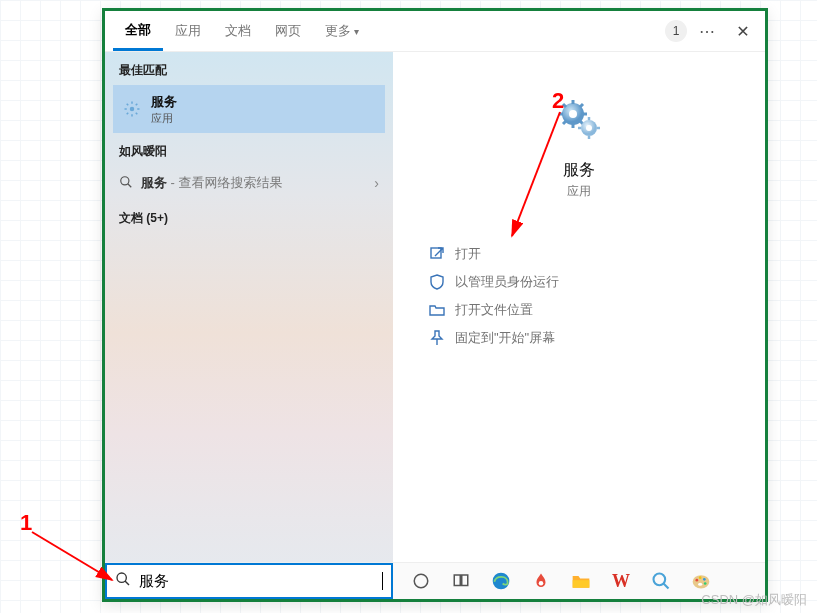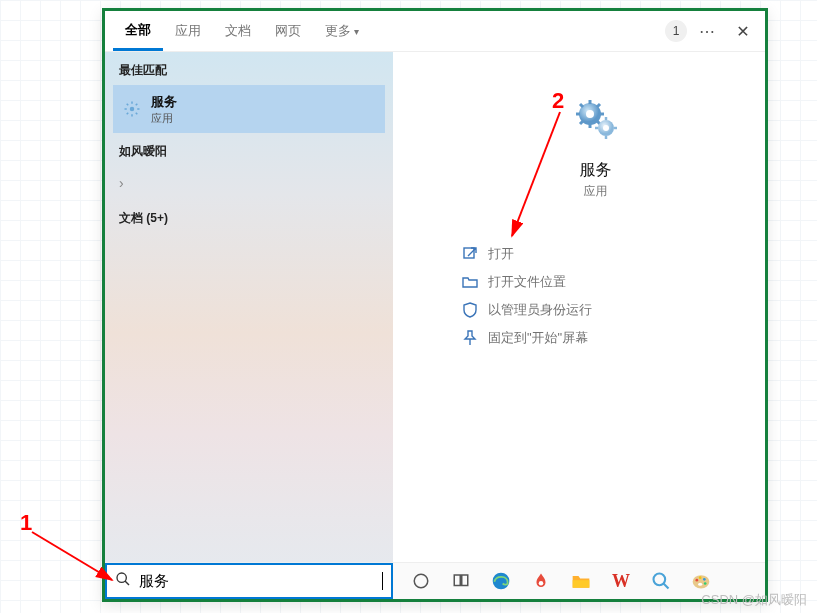--- a/index.html
+++ b/index.html
@@ -70,21 +70,20 @@
     font-size: 16px; color: #444; width: 32px; height: 32px;
     display:flex; align-items:center; justify-content:center; cursor:pointer;
   }
 
   
   .body {
     flex: 1;
     display: flex;
     min-height: 0;
     border-top: 1px solid #eee;
-    gap: 33px;
   }
 
   
   .left {
     width: 288px;
     position: relative;
     background: linear-gradient(180deg, #d1e6f1 0%, #e4e6ea 28%, #efe1d8 55%, #eee3e5 75%, #e6e9ee 100%);
     display: flex;
     flex-direction: column;
   }
@@ -270,20 +269,31 @@
             </svg>
         </span>
         <div class="bm-text">
           <div class="title">服务</div>
           <div class="sub">应用</div>
         </div>
       </div>
 
       <div class="section-label">如风暧阳</div>
       <div class="web-row">
+        <div class="l">
+          <span>
+            <svg width="14" height="14" viewBox="0 0 24 24" fill="none" stroke="#555" stroke-width="2">
+                <circle cx="10" cy="10" r="7"></circle>
+                <line x1="21" y1="21" x2="15" y2="15"></line>
+              </svg>
+          </span>
+          <span>
+            <b>服务</b><span class="gray"> - 查看网络搜索结果</span>
+          </span>
+        </div>
         <span class="chev-right">›</span>
       </div>
 
       <div class="section-label">文档 (5+)</div>
     </div>
 
     <div class="right">
       <div class="big-gear">
         <svg viewBox="0 0 48 48">
           <defs>
@@ -331,32 +341,32 @@
               <svg viewBox="0 0 16 16" fill="none" stroke="#3a74b8" stroke-width="1.4">
                 <rect x="2" y="2" width="10" height="10"></rect>
                 <path d="M6 10 L14 2 M9 2 h5 v5"></path>
               </svg>
             </span>
           <span>打开</span>
         </div>
         <div class="action">
           <span class="ico">
               <svg viewBox="0 0 16 16" fill="none" stroke="#3a74b8" stroke-width="1.4">
+                <path d="M8 1 L14 3 v5 c0 4 -3 6 -6 7 c-3 -1 -6 -3 -6 -7 V3 z"></path>
+              </svg>
+            </span>
+          <span>以管理员身份运行</span>
+        </div>
+        <div class="action">
+          <span class="ico">
+              <svg viewBox="0 0 16 16" fill="none" stroke="#3a74b8" stroke-width="1.4">
                 <path d="M1 4 h5 l1 2 h8 v7 H1 z"></path>
               </svg>
             </span>
           <span>打开文件位置</span>
-        </div>
-        <div class="action">
-          <span class="ico">
-              <svg viewBox="0 0 16 16" fill="none" stroke="#3a74b8" stroke-width="1.4">
-                <path d="M8 1 L14 3 v5 c0 4 -3 6 -6 7 c-3 -1 -6 -3 -6 -7 V3 z"></path>
-              </svg>
-            </span>
-          <span>以管理员身份运行</span>
         </div>
         <div class="action">
           <span class="ico">
               <svg viewBox="0 0 16 16" fill="none" stroke="#3a74b8" stroke-width="1.4">
                 <path d="M6 1 h4 v5 l3 3 H3 l3 -3 z M8 9 v6"></path>
               </svg>
             </span>
           <span>固定到"开始"屏幕</span>
         </div>
       </div>

